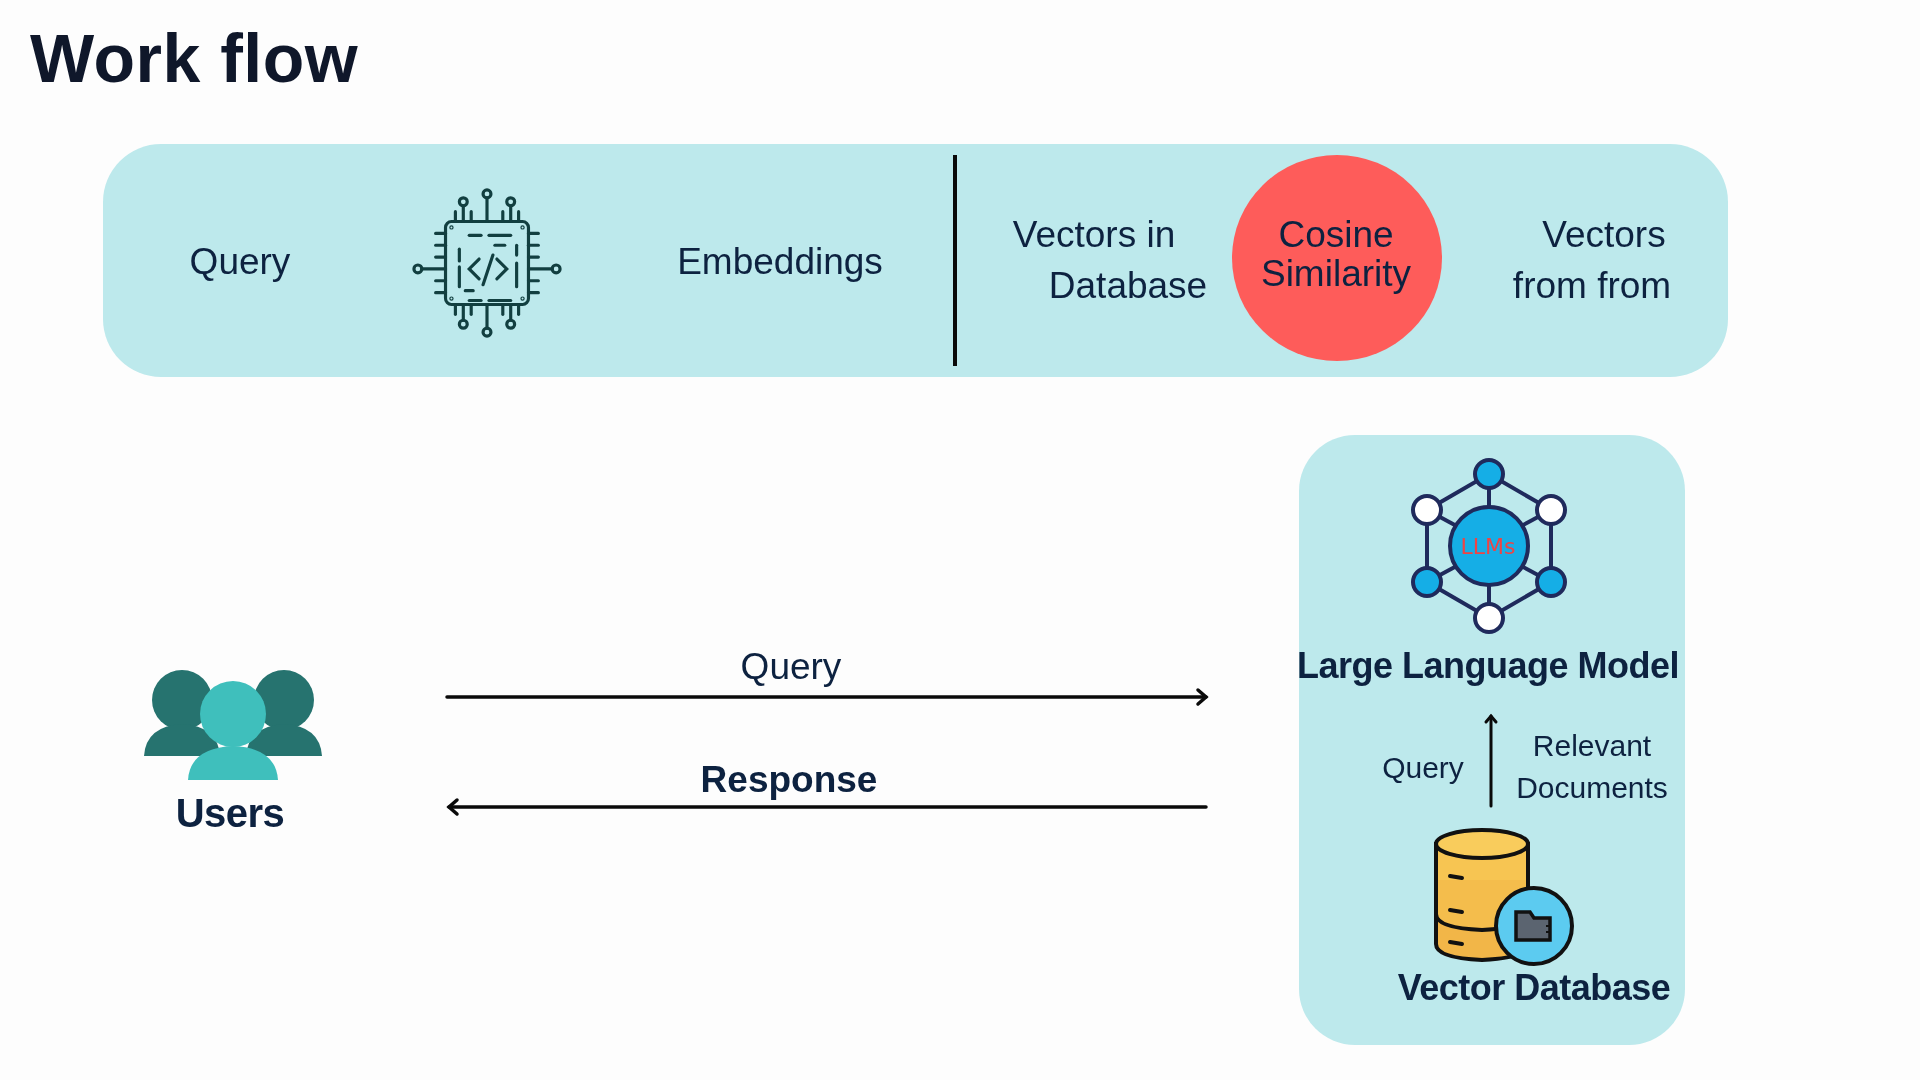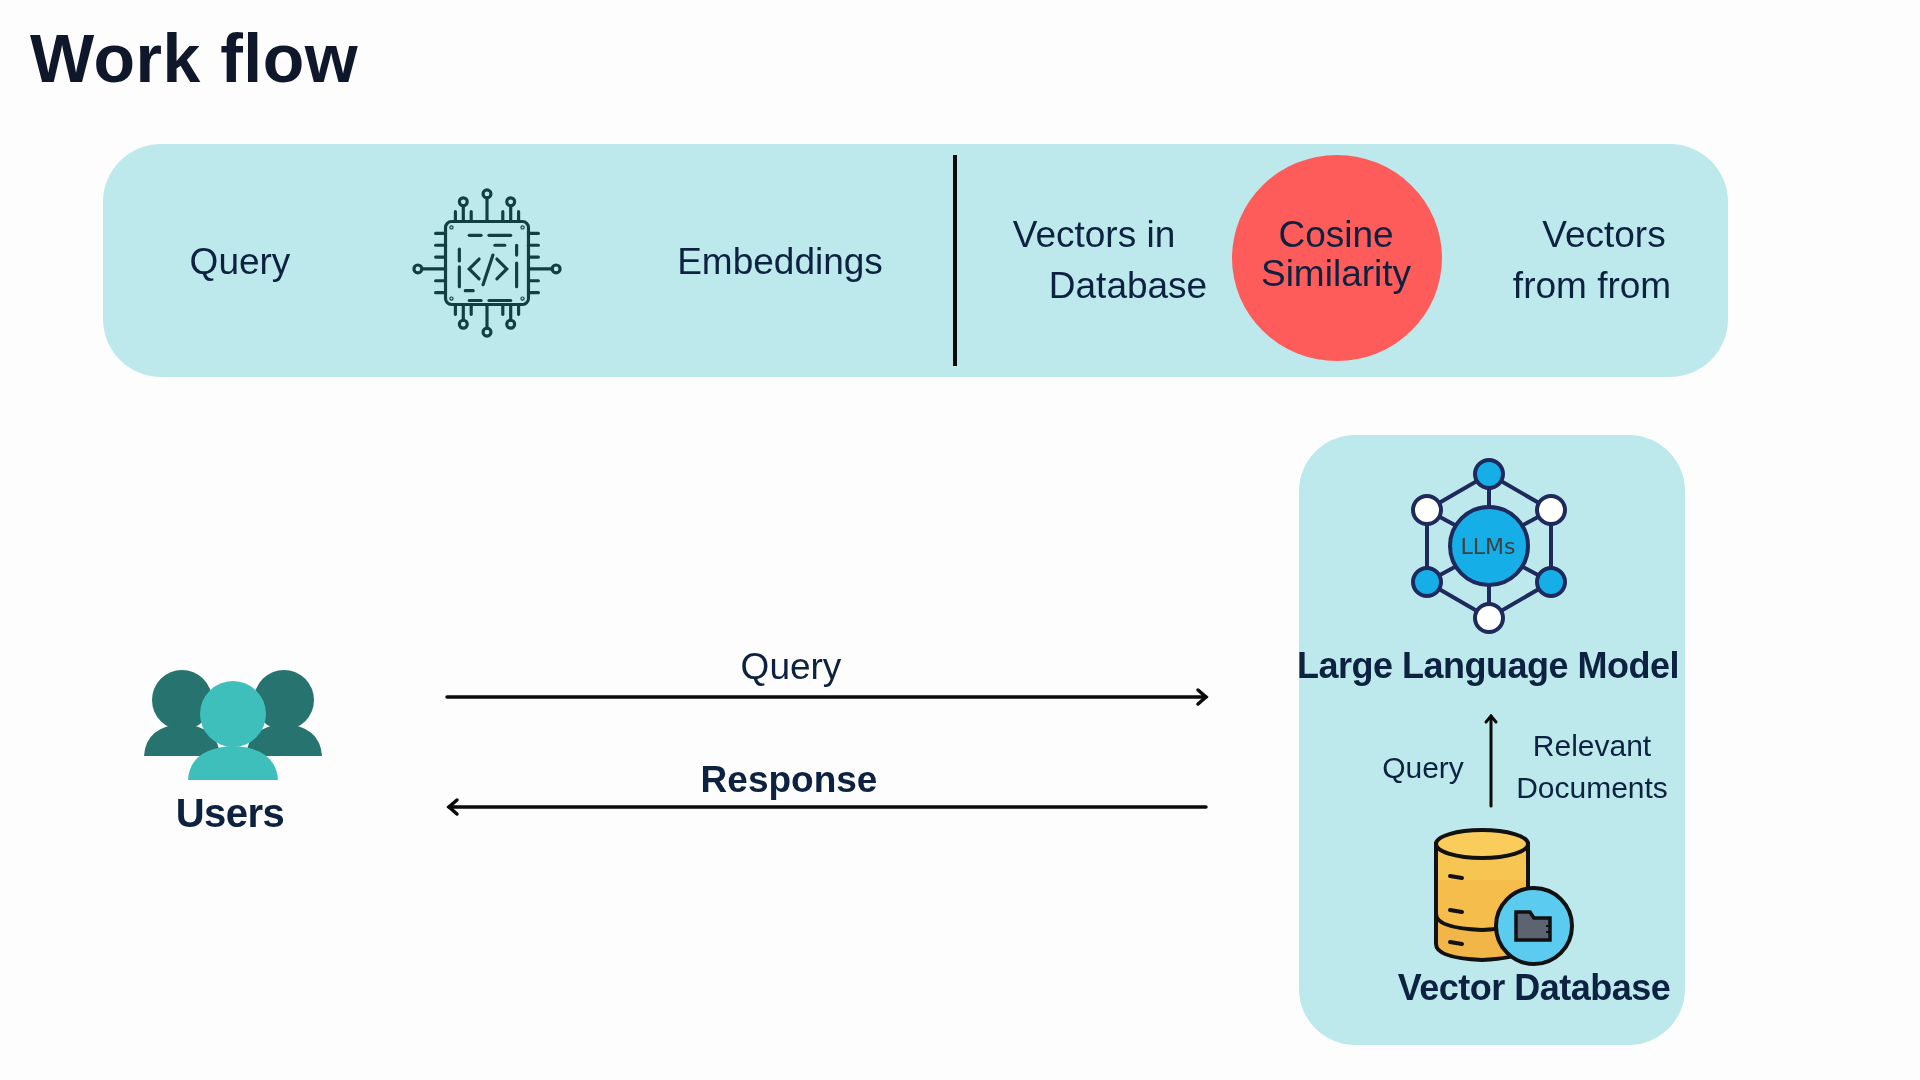--- a/index.html
+++ b/index.html
@@ -169,21 +169,21 @@
   <g stroke="#1f2a5c" stroke-width="4">
     <circle cx="81" cy="88" r="39" fill="#15aee6"></circle>
     <circle cx="81" cy="16" r="14" fill="#15aee6"></circle>
     <circle cx="143" cy="52" r="14" fill="#ffffff"></circle>
     <circle cx="143" cy="124" r="14" fill="#15aee6"></circle>
     <circle cx="81" cy="160" r="14" fill="#ffffff"></circle>
     <circle cx="19" cy="124" r="14" fill="#15aee6"></circle>
     <circle cx="19" cy="52" r="14" fill="#ffffff"></circle>
   </g>
 </svg>
-<div class="abs" style="left:1488px; top:546px; transform:translate(-50%,-50%); color:#404040; font-size:22px; font-family:'DejaVu Sans', sans-serif;">LLMs</div>
+<div class="abs" style="left:1488px; top:546px; transform:translate(-50%,-50%); color:#ef4444; font-size:22px; font-family:'DejaVu Sans', sans-serif;">LLMs</div>
 
 <div class="abs bold-label" style="left:1488px; top:666px;">Large Language Model</div>
 
 <svg class="abs" style="left:1481px; top:712px; width:20px; height:96px;" viewBox="0 0 20 96">
   <g stroke="#0a0a0a" stroke-width="3" fill="none" stroke-linecap="round">
     <line x1="10" y1="4" x2="10" y2="94"></line>
     <polyline points="5,10 10,4 15,10"></polyline>
   </g>
 </svg>
 <div class="abs small-label" style="left:1423px; top:768px;">Query</div>

